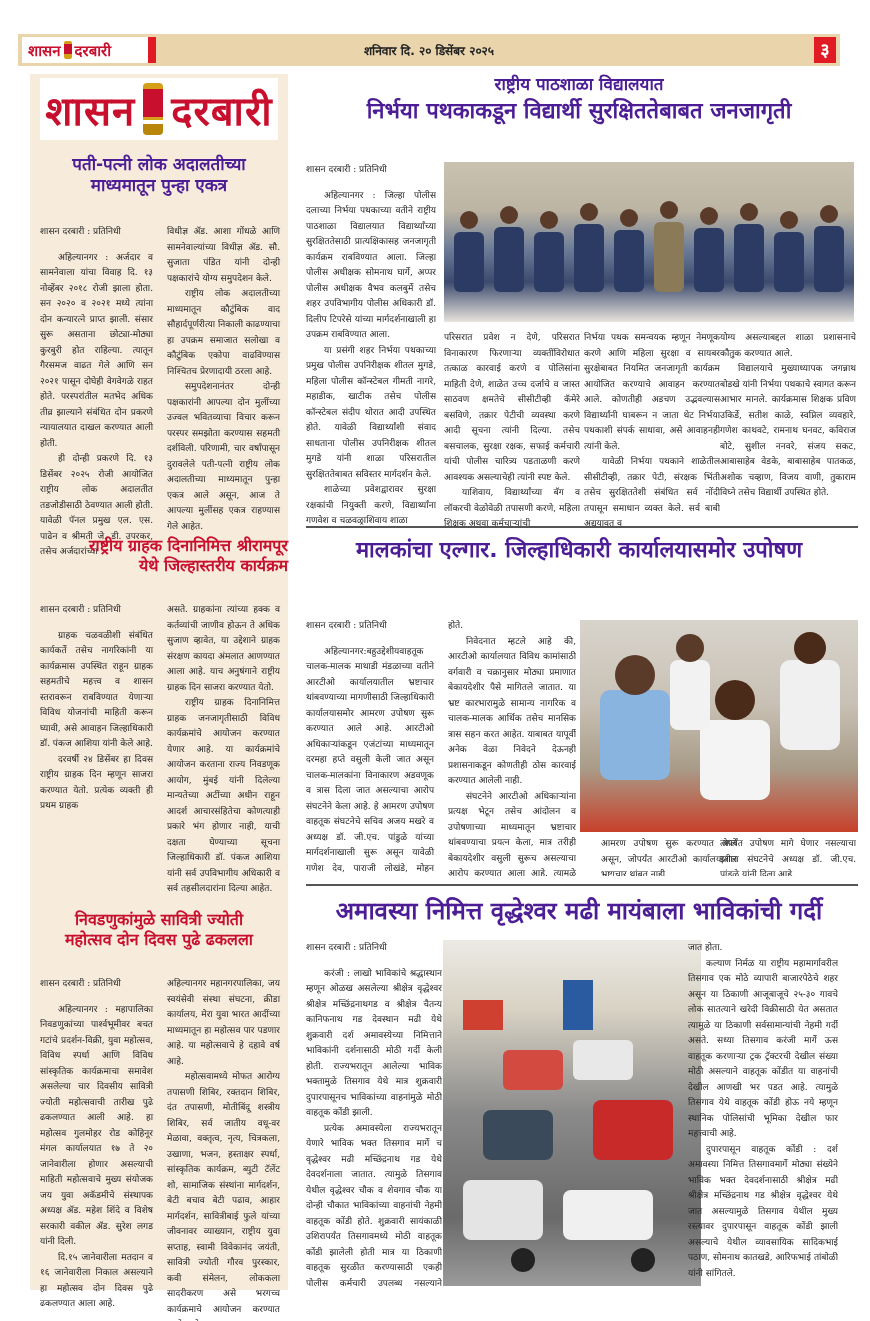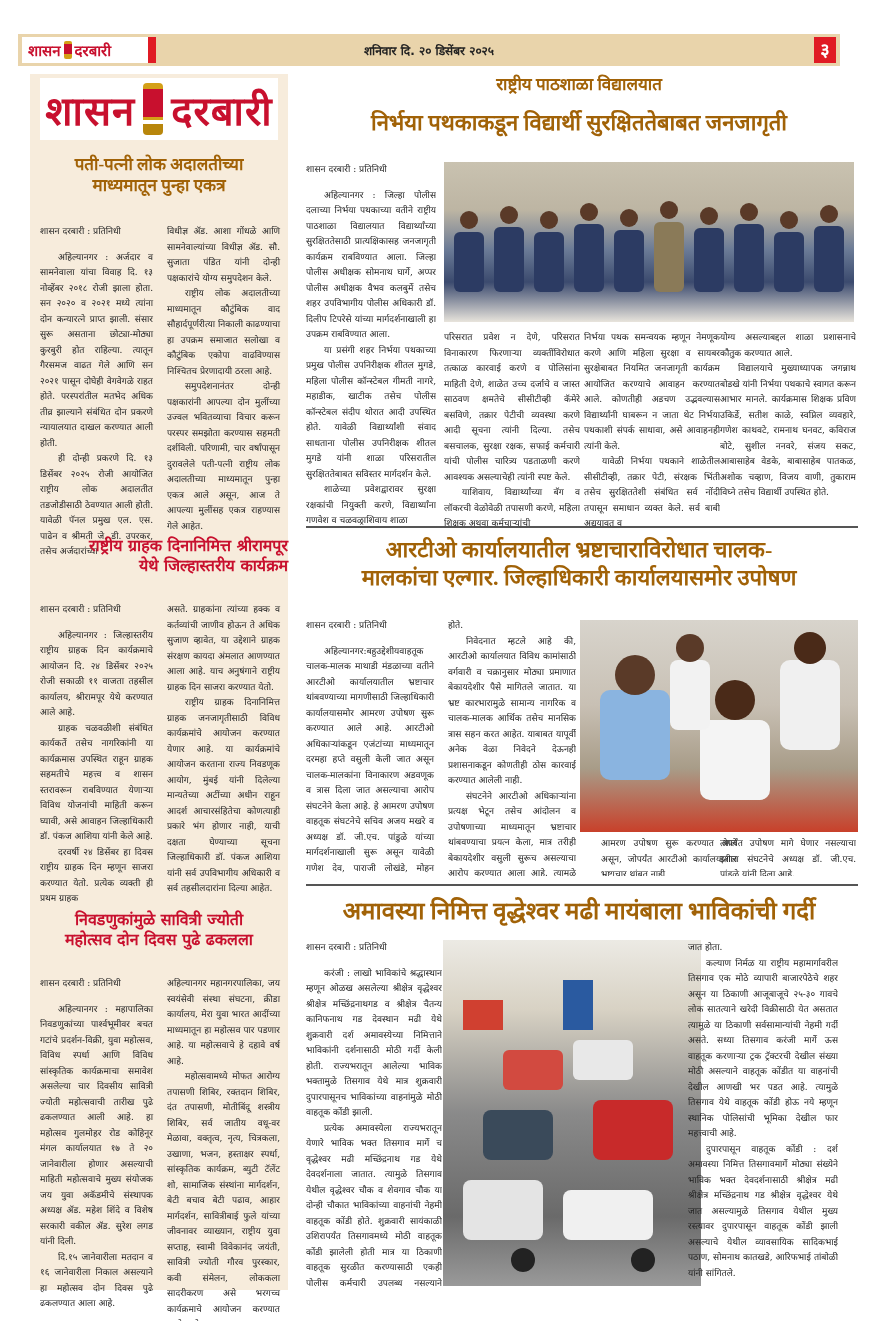--- a/index.html
+++ b/index.html
@@ -11,21 +11,21 @@
   .mini-logo .redtab { position: absolute; right: -4px; top: 0; width: 8px; height: 26px; background: #e01b24; }
   .chair-s { display: inline-block; width: 8px; height: 18px; margin: 0 3px; background: linear-gradient(#d4a017 0 15%, #c8102e 15% 70%, #d4a017 70%); border-radius: 2px; }
   .date { position: absolute; left: 0; right: 0; top: 8px; text-align: center; font-size: 12px; font-weight: bold; color: #222; }
   .pageno { position: absolute; right: 4px; top: 3px; width: 22px; height: 26px; background: #e01b24; color: #fff; font-weight: bold; font-size: 18px; text-align: center; line-height: 26px; }
 
   .leftcol { position: absolute; left: 30px; top: 74px; width: 258px; height: 1216px; background: #f7ecdc; }
   .biglogo { position: absolute; left: 10px; top: 4px; width: 238px; height: 62px; background: #fff; display: flex; align-items: center; justify-content: center; color: #c8102e; font-weight: bold; font-size: 40px; letter-spacing: 1px; }
   .chair-b { display: inline-block; width: 20px; height: 52px; margin: 0 8px; background: linear-gradient(#d4a017 0 12%, #c8102e 12% 66%, #d4a017 66% 72%, transparent 72% 78%, #b8860b 78%); border-radius: 4px; }
 
   .headline { font-weight: bold; text-align: center; line-height: 1.25; }
-  .h-black { color: #a16207; font-family: Liberation Serif, serif; }
+  .h-black { color: #4c1d95; }
   .h-red { color: #c8102e; }
 
   .col-text { font-family: "DejaVu Serif", serif; font-size: 9px; line-height: 15.5px; color: #222; text-align: justify; }
   .col-text p { text-indent: 18px; }
   .col-text .byline { text-indent: 0; margin-bottom: 10px; }
 
   .twocol { position: absolute; display: flex; gap: 14px; }
   .twocol > div { flex: 1; }
 
   .photo { position: absolute; overflow: hidden; }
@@ -73,21 +73,20 @@
 
   <div style="position:absolute; left:0; top:462px; width:258px;">
     <div class="headline h-red" style="font-size:16px;text-align:right;">
       <div>राष्ट्रीय ग्राहक दिनानिमित्त श्रीरामपूर</div>
       <div>येथे जिल्हास्तरीय कार्यक्रम</div>
     </div>
   </div>
   <div class="twocol col-text" style="left:10px; top:528px; width:240px; height:300px;">
     <div>
       <p class="byline">शासन दरबारी : प्रतिनिधी</p>
-      <p>अहिल्यानगर : जिल्हास्तरीय राष्ट्रीय ग्राहक दिन कार्यक्रमाचे आयोजन दि. २४ डिसेंबर २०२५ रोजी सकाळी ११ वाजता तहसील कार्यालय, श्रीरामपूर येथे करण्यात आले आहे.</p>
       <p>ग्राहक चळवळीशी संबंधित कार्यकर्ते तसेच नागरिकांनी या कार्यक्रमास उपस्थित राहून ग्राहक सहमतीचे महत्त्व व शासन स्तरावरून राबविण्यात येणाऱ्या विविध योजनांची माहिती करून घ्यावी, असे आवाहन जिल्हाधिकारी डॉ. पंकज आशिया यांनी केले आहे.</p>
       <p>दरवर्षी २४ डिसेंबर हा दिवस राष्ट्रीय ग्राहक दिन म्हणून साजरा करण्यात येतो. प्रत्येक व्यक्ती ही प्रथम ग्राहक</p>
     </div>
     <div>
       <p style="text-indent:0">असते. ग्राहकांना त्यांच्या हक्क व कर्तव्यांची जाणीव होऊन ते अधिक सुजाण व्हावेत, या उद्देशाने ग्राहक संरक्षण कायदा अंमलात आणण्यात आला आहे. याच अनुषंगाने राष्ट्रीय ग्राहक दिन साजरा करण्यात येतो.</p>
       <p>राष्ट्रीय ग्राहक दिनानिमित्त ग्राहक जनजागृतीसाठी विविध कार्यक्रमांचे आयोजन करण्यात येणार आहे. या कार्यक्रमांचे आयोजन करताना राज्य निवडणूक आयोग, मुंबई यांनी दिलेल्या मान्यतेच्या अटींच्या अधीन राहून आदर्श आचारसंहितेचा कोणत्याही प्रकारे भंग होणार नाही, याची दक्षता घेण्याच्या सूचना जिल्हाधिकारी डॉ. पंकज आशिया यांनी सर्व उपविभागीय अधिकारी व सर्व तहसीलदारांना दिल्या आहेत.</p>
     </div>
   </div>
 
   <div style="position:absolute; left:0; top:836px; width:258px;">
@@ -104,21 +103,21 @@
     </div>
     <div>
       <p style="text-indent:0">अहिल्यानगर महानगरपालिका, जय स्वयंसेवी संस्था संघटना, क्रीडा कार्यालय, मेरा युवा भारत आदींच्या माध्यमातून हा महोत्सव पार पडणार आहे. या महोत्सवाचे हे दहावे वर्ष आहे.</p>
       <p>महोत्सवामध्ये मोफत आरोग्य तपासणी शिबिर, रक्तदान शिबिर, दंत तपासणी, मोतीबिंदू शस्त्रीय शिबिर, सर्व जातीय वधू-वर मेळावा, वक्तृत्व, नृत्य, चित्रकला, उखाणा, भजन, हस्ताक्षर स्पर्धा, सांस्कृतिक कार्यक्रम, ब्युटी टॅलेंट शो, सामाजिक संस्थांना मार्गदर्शन, बेटी बचाव बेटी पढाव, आहार मार्गदर्शन, सावित्रीबाई फुले यांच्या जीवनावर व्याख्यान, राष्ट्रीय युवा सप्ताह, स्वामी विवेकानंद जयंती, सावित्री ज्योती गौरव पुरस्कार, कवी संमेलन, लोककला सादरीकरण असे भरगच्च कार्यक्रमाचे आयोजन करण्यात आले आहे.</p>
     </div>
   </div>
 </div>
 
 <div style="position:absolute; left:300px; top:74px; width:558px;">
   <div class="headline h-black" style="font-size:17px;">राष्ट्रीय पाठशाळा विद्यालयात</div>
-  <div class="headline h-black" style="font-size:22px; margin-top:14px;">निर्भया पथकाकडून विद्यार्थी सुरक्षिततेबाबत जनजागृती</div>
+  <div class="headline h-black" style="font-size:22px; margin-top:2px;">निर्भया पथकाकडून विद्यार्थी सुरक्षिततेबाबत जनजागृती</div>
 </div>
 <div class="col-text" style="position:absolute; left:306px; top:162px; width:130px; height:370px; overflow:hidden;">
   <p class="byline">शासन दरबारी : प्रतिनिधी</p>
   <p>अहिल्यानगर : जिल्हा पोलीस दलाच्या निर्भया पथकाच्या वतीने राष्ट्रीय पाठशाळा विद्यालयात विद्यार्थ्यांच्या सुरक्षिततेसाठी प्रात्यक्षिकासह जनजागृती कार्यक्रम राबविण्यात आला. जिल्हा पोलीस अधीक्षक सोमनाथ घार्गे, अप्पर पोलीस अधीक्षक वैभव कलबुर्मे तसेच शहर उपविभागीय पोलीस अधिकारी डॉ. दिलीप टिपरेसे यांच्या मार्गदर्शनाखाली हा उपक्रम राबविण्यात आला.</p>
   <p>या प्रसंगी शहर निर्भया पथकाच्या प्रमुख पोलीस उपनिरीक्षक शीतल मुगडे, महिला पोलीस कॉन्स्टेबल गीमती नागरे, महाडीक, खाटीक तसेच पोलीस कॉन्स्टेबल संदीप थोरात आदी उपस्थित होते. यावेळी विद्यार्थ्यांशी संवाद साधताना पोलीस उपनिरीक्षक शीतल मुगडे यांनी शाळा परिसरातील सुरक्षिततेबाबत सविस्तर मार्गदर्शन केले.</p>
   <p>शाळेच्या प्रवेशद्वारावर सुरक्षा रक्षकांची नियुक्ती करणे, विद्यार्थ्यांना गणवेश व चळवळ्राशिवाय शाळा</p>
 </div>
 <div class="photo" style="left:444px; top:162px; width:410px; height:160px; background:linear-gradient(180deg,#c9c2b0 0%,#bdb5a3 30%,#6a7a96 55%,#3b4a6e 75%,#e8e4dc 100%);">
   <svg width="410" height="160">
     <g fill="#2c3b63">
@@ -156,21 +155,20 @@
   <p>यावेळी निर्भया पथकाने शाळेतील सीसीटीव्ही, तक्रार पेटी, संरक्षक भिंती तसेच सुरक्षिततेशी संबंधित सर्व नोंदी तपासून समाधान व्यक्त केले. सर्व बाबी अद्ययावत व</p>
 </div>
 <div class="col-text" style="position:absolute; left:720px; top:330px; width:136px; height:200px; overflow:hidden;">
   <p style="text-indent:0">योग्य असल्याबद्दल शाळा प्रशासनाचे कौतुक करण्यात आले.</p>
   <p>विद्यालयाचे मुख्याध्यापक जगन्नाथ बोडखे यांनी निर्भया पथकाचे स्वागत करून आभार मानले. कार्यक्रमास शिक्षक प्रविण उकिर्डे, सतीश काळे, स्वप्निल व्यवहारे, गणेश काथवटे, रामनाथ घनवट, कविराज बोटे, सुशील ननवरे, संजय सकट, आबासाहेब वेडके, बाबासाहेब पातकळ, अशोक चव्हाण, विजय वाणी, तुकाराम विघ्ने तसेच विद्यार्थी उपस्थित होते.</p>
 </div>
 <div class="rule" style="left:306px; top:526px; width:552px;"></div>
 
 <div style="position:absolute; left:300px; top:536px; width:558px;">
   <div class="headline h-black" style="font-size:22px;">
-    <div>आरटीओ कार्यालयातील भ्रष्टाचाराविरोधात चालक-</div>
     <div>मालकांचा एल्गार. जिल्हाधिकारी कार्यालयासमोर उपोषण</div>
   </div>
 </div>
 <div class="twocol col-text" style="left:306px; top:618px; width:270px; height:258px; overflow:hidden;">
   <div>
     <p class="byline">शासन दरबारी : प्रतिनिधी</p>
     <p>अहिल्यानगर:बहुउद्देशीयवाहतूक चालक-मालक माथाडी मंडळाच्या वतीने आरटीओ कार्यालयातील भ्रष्टाचार थांबवण्याच्या मागणीसाठी जिल्हाधिकारी कार्यालयासमोर आमरण उपोषण सुरू करण्यात आले आहे. आरटीओ अधिकाऱ्यांकडून एजंटांच्या माध्यमातून दरमहा हप्ते वसुली केली जात असून चालक-मालकांना विनाकारण अडवणूक व त्रास दिला जात असल्याचा आरोप संघटनेने केला आहे. हे आमरण उपोषण वाहतूक संघटनेचे सचिव अजय मखरे व अध्यक्ष डॉ. जी.एच. पांडुळे यांच्या मार्गदर्शनाखाली सुरू असून यावेळी गणेश देव, पाराजी लोखंडे, मोहन लोखंडे यांच्यासह अनेक चालक-मालक उपस्थित</p>
   </div>
   <div>
     <p style="text-indent:0">होते.</p>

